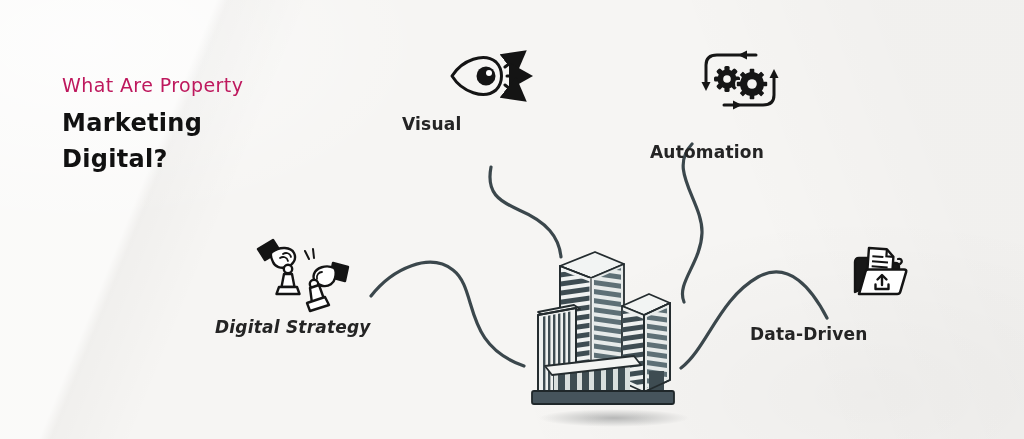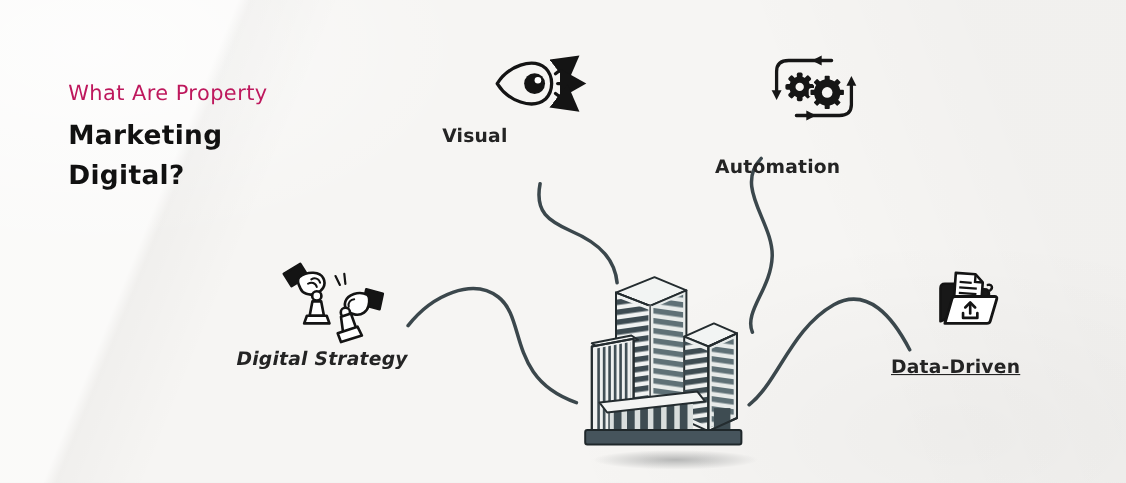--- a/index.html
+++ b/index.html
@@ -29,21 +29,21 @@
     color:#111;letter-spacing:.3px;
   }
   .node-label{
     position:absolute;text-align:left;font-weight:700;font-size:17px;
     line-height:22px;color:#242424;letter-spacing:.2px;
   }
   .node-label span{display:block;}
   .lbl-visual{left:402px;top:113px;width:170px;}
   .lbl-automation{left:650px;top:113px;width:176px;margin-top:28px;}
   .lbl-digital{left:215px;top:316px;width:180px;font-style:italic;}
-  .lbl-data{left:810px;top:323px;width:180px;text-decoration:underline;}
+  .lbl-data{left:750px;top:323px;width:180px;}
   .abs{position:absolute;}
   .building-shadow{
     position:absolute;left:538px;top:409px;width:152px;height:18px;
     background:radial-gradient(ellipse at center, rgba(40,45,48,.30), rgba(40,45,48,0) 70%);
     border-radius:50%;
   }
   svg{display:block;}
 </style>
 </head>
 <body>

